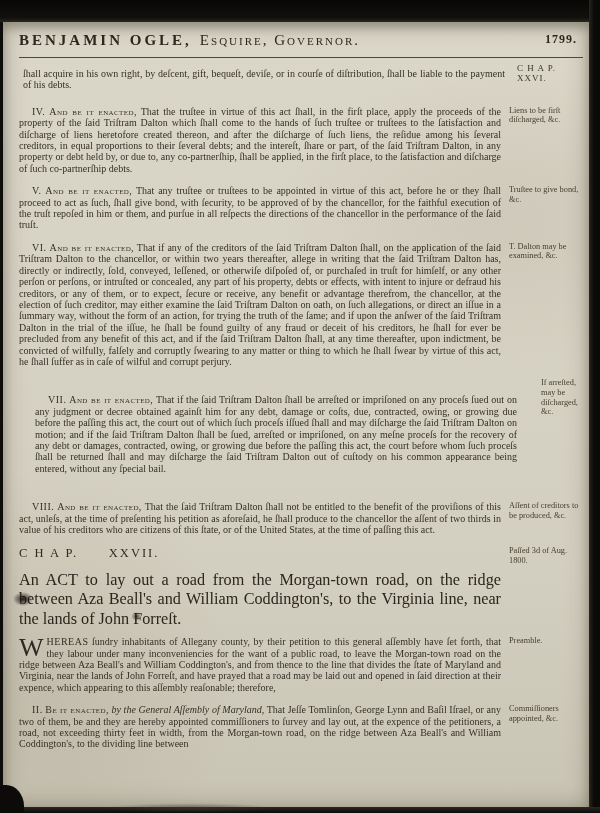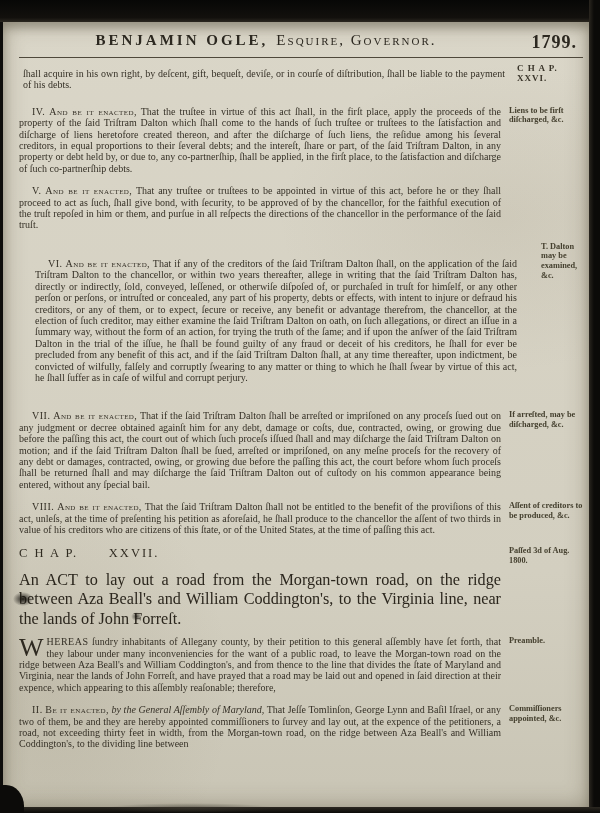--- a/index.html
+++ b/index.html
@@ -16,31 +16,31 @@
   
   .paper{position:absolute;left:3px;right:11px;top:22px;bottom:6px;
     background:
       radial-gradient(ellipse 320px 220px at 85% 25%, rgba(122,110,84,.10), rgba(122,110,84,0) 70%),
       radial-gradient(ellipse 260px 320px at 8% 85%, rgba(112,100,74,.13), rgba(112,100,74,0) 70%),
       linear-gradient(#dad6c8,#d3cfc0 70%,#c9c5b5);
     box-shadow:inset 0 0 22px rgba(70,60,38,.38), inset 0 6px 8px rgba(40,34,22,.25);
     padding:6px 6px 4px 16px;box-sizing:border-box;color:#332e24;}
 
   
-  .header{position:relative;text-align:center;padding:3px 70px 0 0;height:22px;color:#2c2820;}
+  .header{position:relative;text-align:left;padding:3px 70px 0 0;height:22px;color:#2c2820;}
   .hname{font-size:15px;letter-spacing:3px;font-weight:bold;}
   .hsuffix{font-size:15px;font-variant:small-caps;letter-spacing:2px;margin-left:4px;}
-  .hyear{position:absolute;right:6px;top:4px;font-size:18px;letter-spacing:1px;font-weight:bold;padding-right:0;}
+  .hyear{position:absolute;right:6px;top:4px;font-size:12px;letter-spacing:1px;font-weight:bold;padding-right:0;}
   .rule{border-top:1.4px solid #4e483b;margin:4px 0 6px 0;}
 
   
   .row{display:flex;margin-bottom:11px;}
   .main{width:482px;font-size:10px;line-height:11.4px;text-align:justify;color:#353026;}
   .main.indent{text-indent:13px;}
-  .note{flex:1;padding-left:8px;font-size:8.3px;line-height:9.6px;color:#45402f;font-weight:bold;}
+  .note{flex:1;padding-left:8px;font-size:8.3px;line-height:9.6px;color:#45402f;}
   .chapnote{letter-spacing:1px;white-space:pre-line;font-size:9px;color:#3a352a;}
   .num{letter-spacing:.5px;}
   .sc{font-variant:small-caps;letter-spacing:.4px;}
   .it{font-style:italic;}
 
   
   .chap-heading{font-size:12.5px;letter-spacing:2px;white-space:pre;color:#302b21;margin-top:2px;}
   .title-wrap{position:relative;}
   .act-title{font-size:16.2px;line-height:19.5px;text-align:justify;color:#2b261d;}
   .blot{position:absolute;border-radius:50%;}
@@ -78,33 +78,34 @@
       </p>
       <div class="note">Liens to be firſt diſcharged, &amp;c.</div>
     </div>
 
     <div class="row">
       <p class="main indent" style="margin:0">
         <span class="num">V.</span>
         <span class="sc">And be it enacted,</span>
         <span>That any truſtee or truſtees to be appointed in virtue of this act, before he or they ſhall proceed to act as ſuch, ſhall give bond, with ſecurity, to be approved of by the chancellor, for the faithful execution of the truſt repoſed in him or them, and purſue in all reſpects the directions of the chancellor in the performance of the ſaid truſt.</span>
       </p>
+      <div class="note">Truſtee to give bond, &amp;c.</div>
     </div>
 
     <div class="row">
-      <p class="main indent" style="margin:16px">
+      <p class="main indent" style="margin:0">
         <span class="num">VI.</span>
         <span class="sc">And be it enacted,</span>
         <span>That if any of the creditors of the ſaid Triſtram Dalton ſhall, on the application of the ſaid Triſtram Dalton to the chancellor, or within two years thereafter, allege in writing that the ſaid Triſtram Dalton has, directly or indirectly, ſold, conveyed, leſſened, or otherwiſe diſpoſed of, or purchaſed in truſt for himſelf, or any other perſon or perſons, or intruſted or concealed, any part of his property, debts or effects, with intent to injure or defraud his creditors, or any of them, or to expect, ſecure or receive, any benefit or advantage therefrom, the chancellor, at the election of ſuch creditor, may either examine the ſaid Triſtram Dalton on oath, on ſuch allegations, or direct an iſſue in a ſummary way, without the form of an action, for trying the truth of the ſame; and if upon the anſwer of the ſaid Triſtram Dalton in the trial of the iſſue, he ſhall be found guilty of any fraud or deceit of his creditors, he ſhall for ever be precluded from any benefit of this act, and if the ſaid Triſtram Dalton ſhall, at any time thereafter, upon indictment, be convicted of wilfully, falſely and corruptly ſwearing to any matter or thing to which he ſhall ſwear by virtue of this act, he ſhall ſuffer as in caſe of wilful and corrupt perjury.</span>
       </p>
       <div class="note">T. Dalton may be examined, &amp;c.</div>
     </div>
 
     <div class="row">
-      <p class="main indent" style="margin:0">
+      <p class="main indent" style="margin:16px">
         <span class="num">VII.</span>
         <span class="sc">And be it enacted,</span>
         <span>That if the ſaid Triſtram Dalton ſhall be arreſted or impriſoned on any proceſs ſued out on any judgment or decree obtained againſt him for any debt, damage or coſts, due, contracted, owing, or growing due before the paſſing this act, the court out of which ſuch proceſs iſſued ſhall and may diſcharge the ſaid Triſtram Dalton on motion; and if the ſaid Triſtram Dalton ſhall be ſued, arreſted or impriſoned, on any meſne proceſs for the recovery of any debt or damages, contracted, owing, or growing due before the paſſing this act, the court before whom ſuch proceſs ſhall be returned ſhall and may diſcharge the ſaid Triſtram Dalton out of cuſtody on his common appearance being entered, without any ſpecial bail.</span>
       </p>
       <div class="note">If arreſted, may be diſcharged, &amp;c.</div>
     </div>
 
     <div class="row">
       <p class="main indent" style="margin:0">
         <span class="num">VIII.</span>

